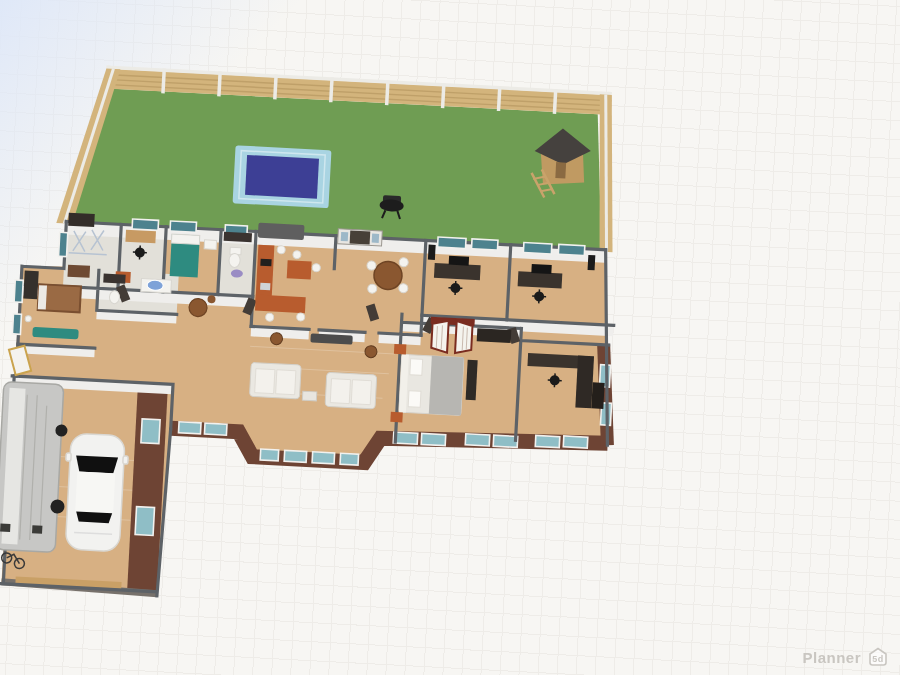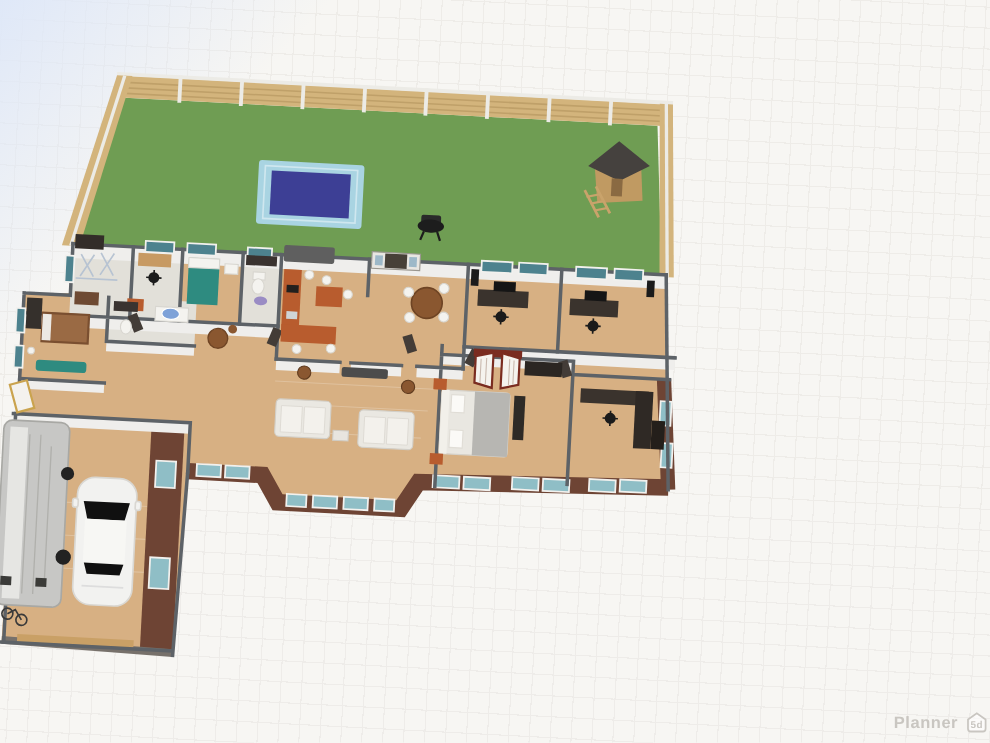--- a/index.html
+++ b/index.html
@@ -48,21 +48,21 @@
   .tealbed{fill:var(--c-bed_teal)}
   .darkf{fill:var(--c-dark_furniture)}
   .woodt{fill:var(--c-table_wood)}
   .whitef{fill:#f4f3ef;stroke:#d8d6d0;stroke-width:1}
   .blackf{fill:#1b1b1b}
   .door{fill:#433c37}
   .carbody{fill:var(--c-car_body);stroke:#d9d7d2;stroke-width:1.5}
   .vehicle{fill:var(--c-vehicle_gray);stroke:#a8a8a4;stroke-width:1.5}
 
   #watermark{
-    position:absolute;right:0;bottom:8px;
+    position:absolute;right:10px;bottom:8px;
     display:flex;align-items:center;gap:5px;
     color:var(--c-watermark,#c9c6c1);
     font-size:15px;font-weight:bold;letter-spacing:.5px;
     user-select:none;
   }
   #watermark svg{display:block}
   #watermark text{font-family:"Liberation Sans",sans-serif;font-size:9px;font-weight:bold;}
 </style>
 </head>
 <body>

